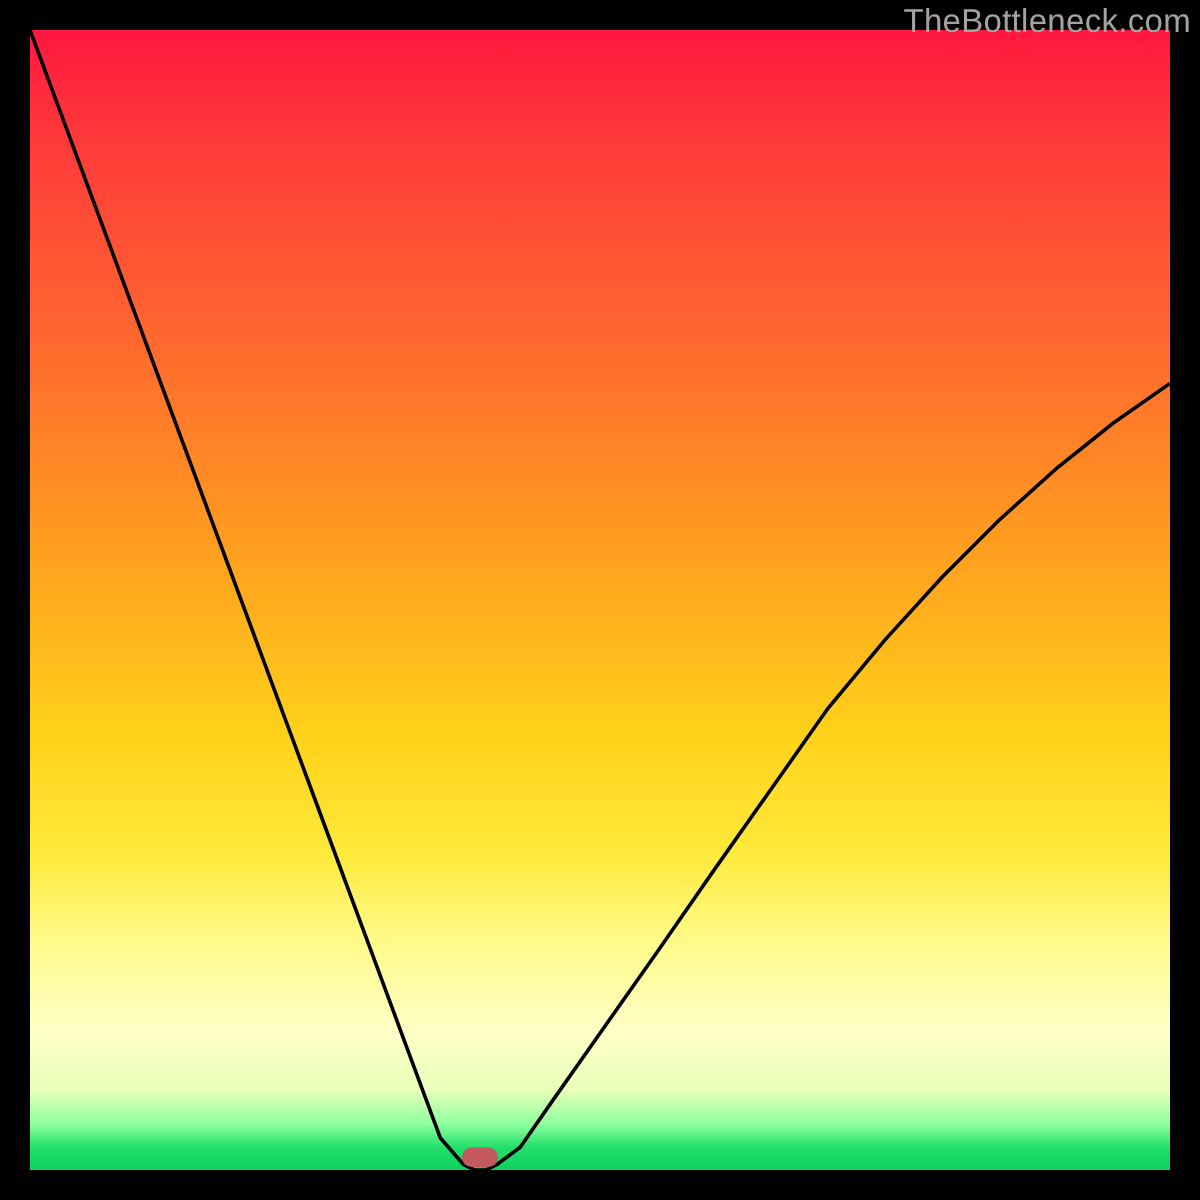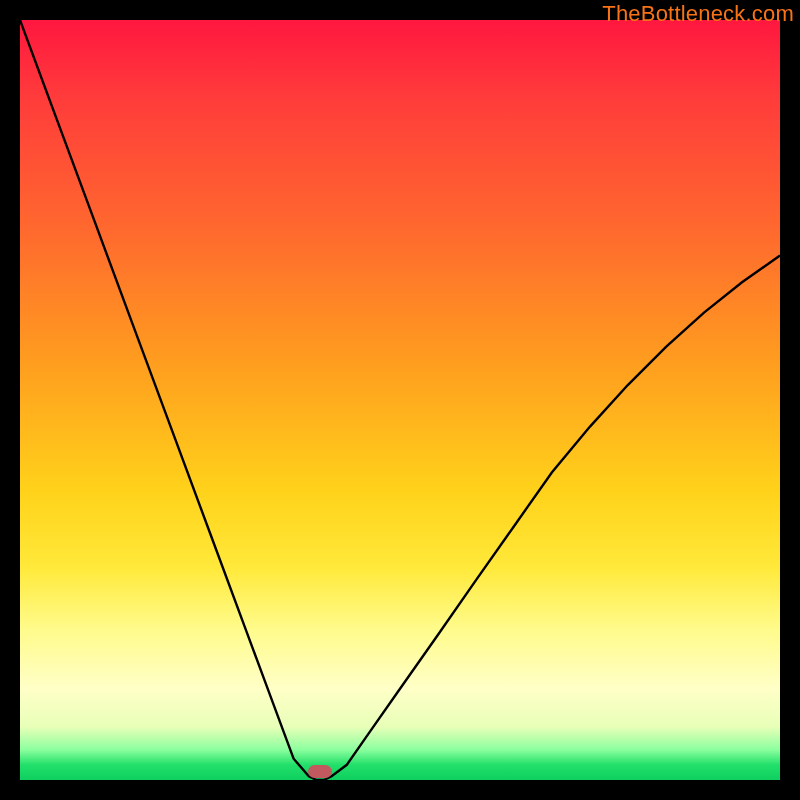--- a/index.html
+++ b/index.html
@@ -37,21 +37,21 @@
       #e8ffb8 93%,
       #8cff9e 96%,
       #22e06a 98%,
       #0ecf5f 100%
     );
   }
   .watermark {
     position: absolute;
     top: 1px;
     right: 6px;
-    color: #f97316;
+    color: #a3a3a3;
     font-size: 22px;
     font-weight: 500;
     letter-spacing: 0.2px;
     user-select: none;
     text-align: center;
   }
   .marker {
     position: absolute;
     width: 24px;
     height: 13px;

